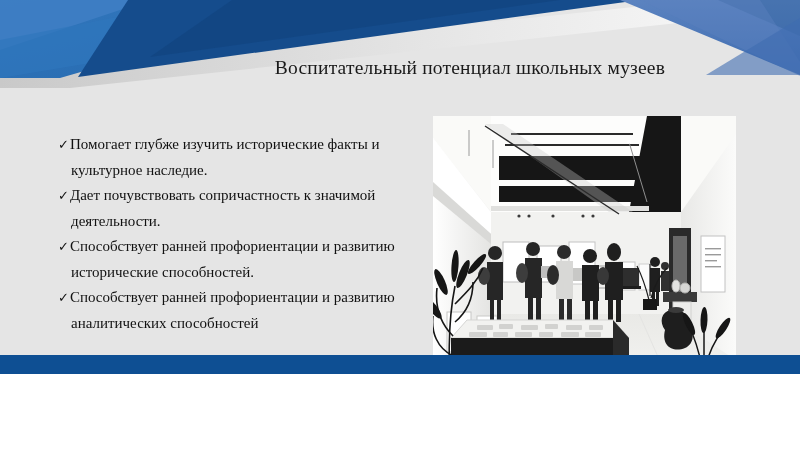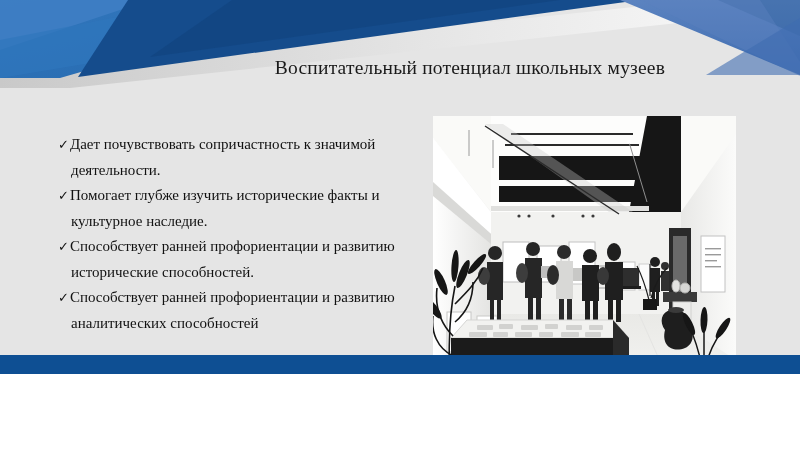--- a/index.html
+++ b/index.html
@@ -105,22 +105,22 @@
       <polygon points="620,0 800,0 800,75" fill="url(#gSlate)"></polygon>
       <polygon points="718,0 800,0 800,36" fill="#33639f" opacity="0.5"></polygon>
       <polygon points="640,0 760,0 800,62 800,76" fill="#5a80bf" opacity="0.45"></polygon>
       <polygon points="800,18 800,75 706,75" fill="#3f6cb0" opacity="0.6"></polygon>
     </svg>
   </div>
 
   <div class="slide-title">Воспитательный потенциал школьных музеев</div>
 
   <div class="body-text">
+    <p class="bullet"><span class="tick">✓</span><span>Помогает глубже изучить исторические факты и культурное наследие.</span></p>
     <p class="bullet"><span class="tick">✓</span><span>Дает почувствовать сопричастность к значимой деятельности.</span></p>
-    <p class="bullet"><span class="tick">✓</span><span>Помогает глубже изучить исторические факты и культурное наследие.</span></p>
     <p class="bullet"><span class="tick">✓</span><span>Способствует ранней профориентации и развитию исторические способностей.</span></p>
     <p class="bullet"><span class="tick">✓</span><span>Способствует ранней профориентации и развитию аналитических способностей</span></p>
   </div>
 
   <div class="picture">
     <svg viewBox="0 0 303 288">
       <defs>
         <linearGradient id="flr" x1="0" y1="0" x2="0" y2="1">
           <stop offset="0%" stop-color="#e9e9e6"></stop>
           <stop offset="100%" stop-color="#f7f7f5"></stop>

